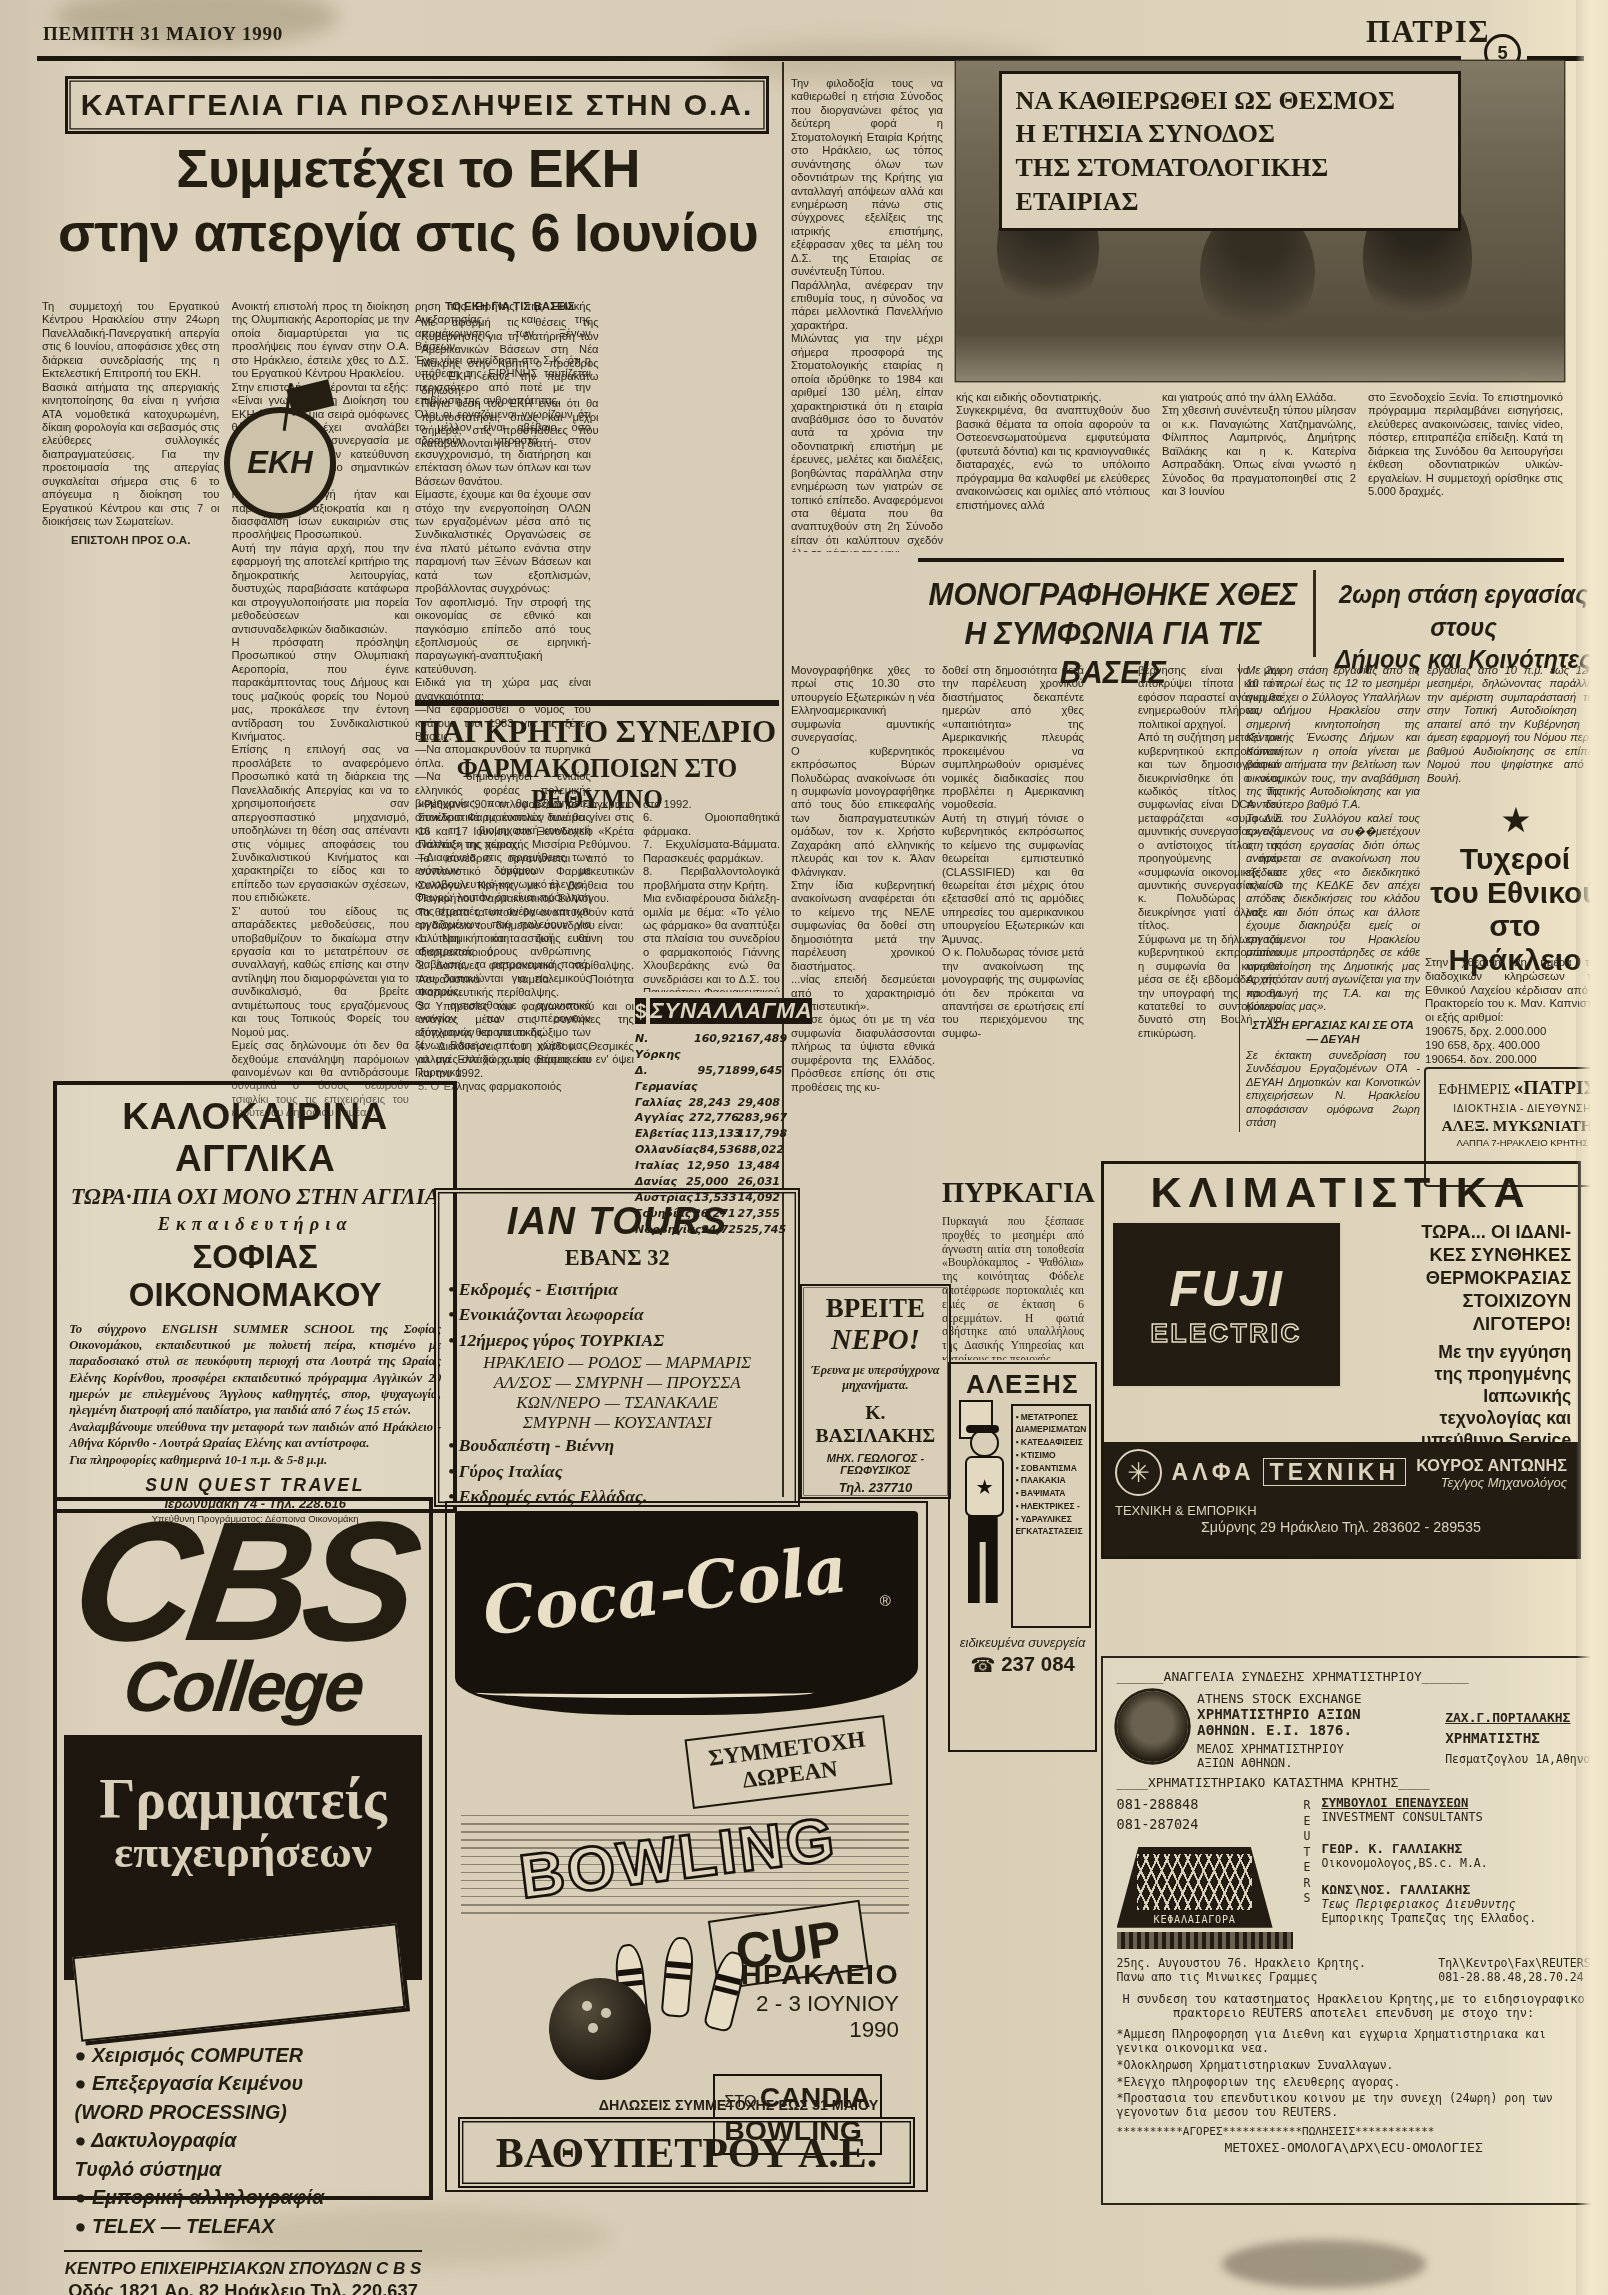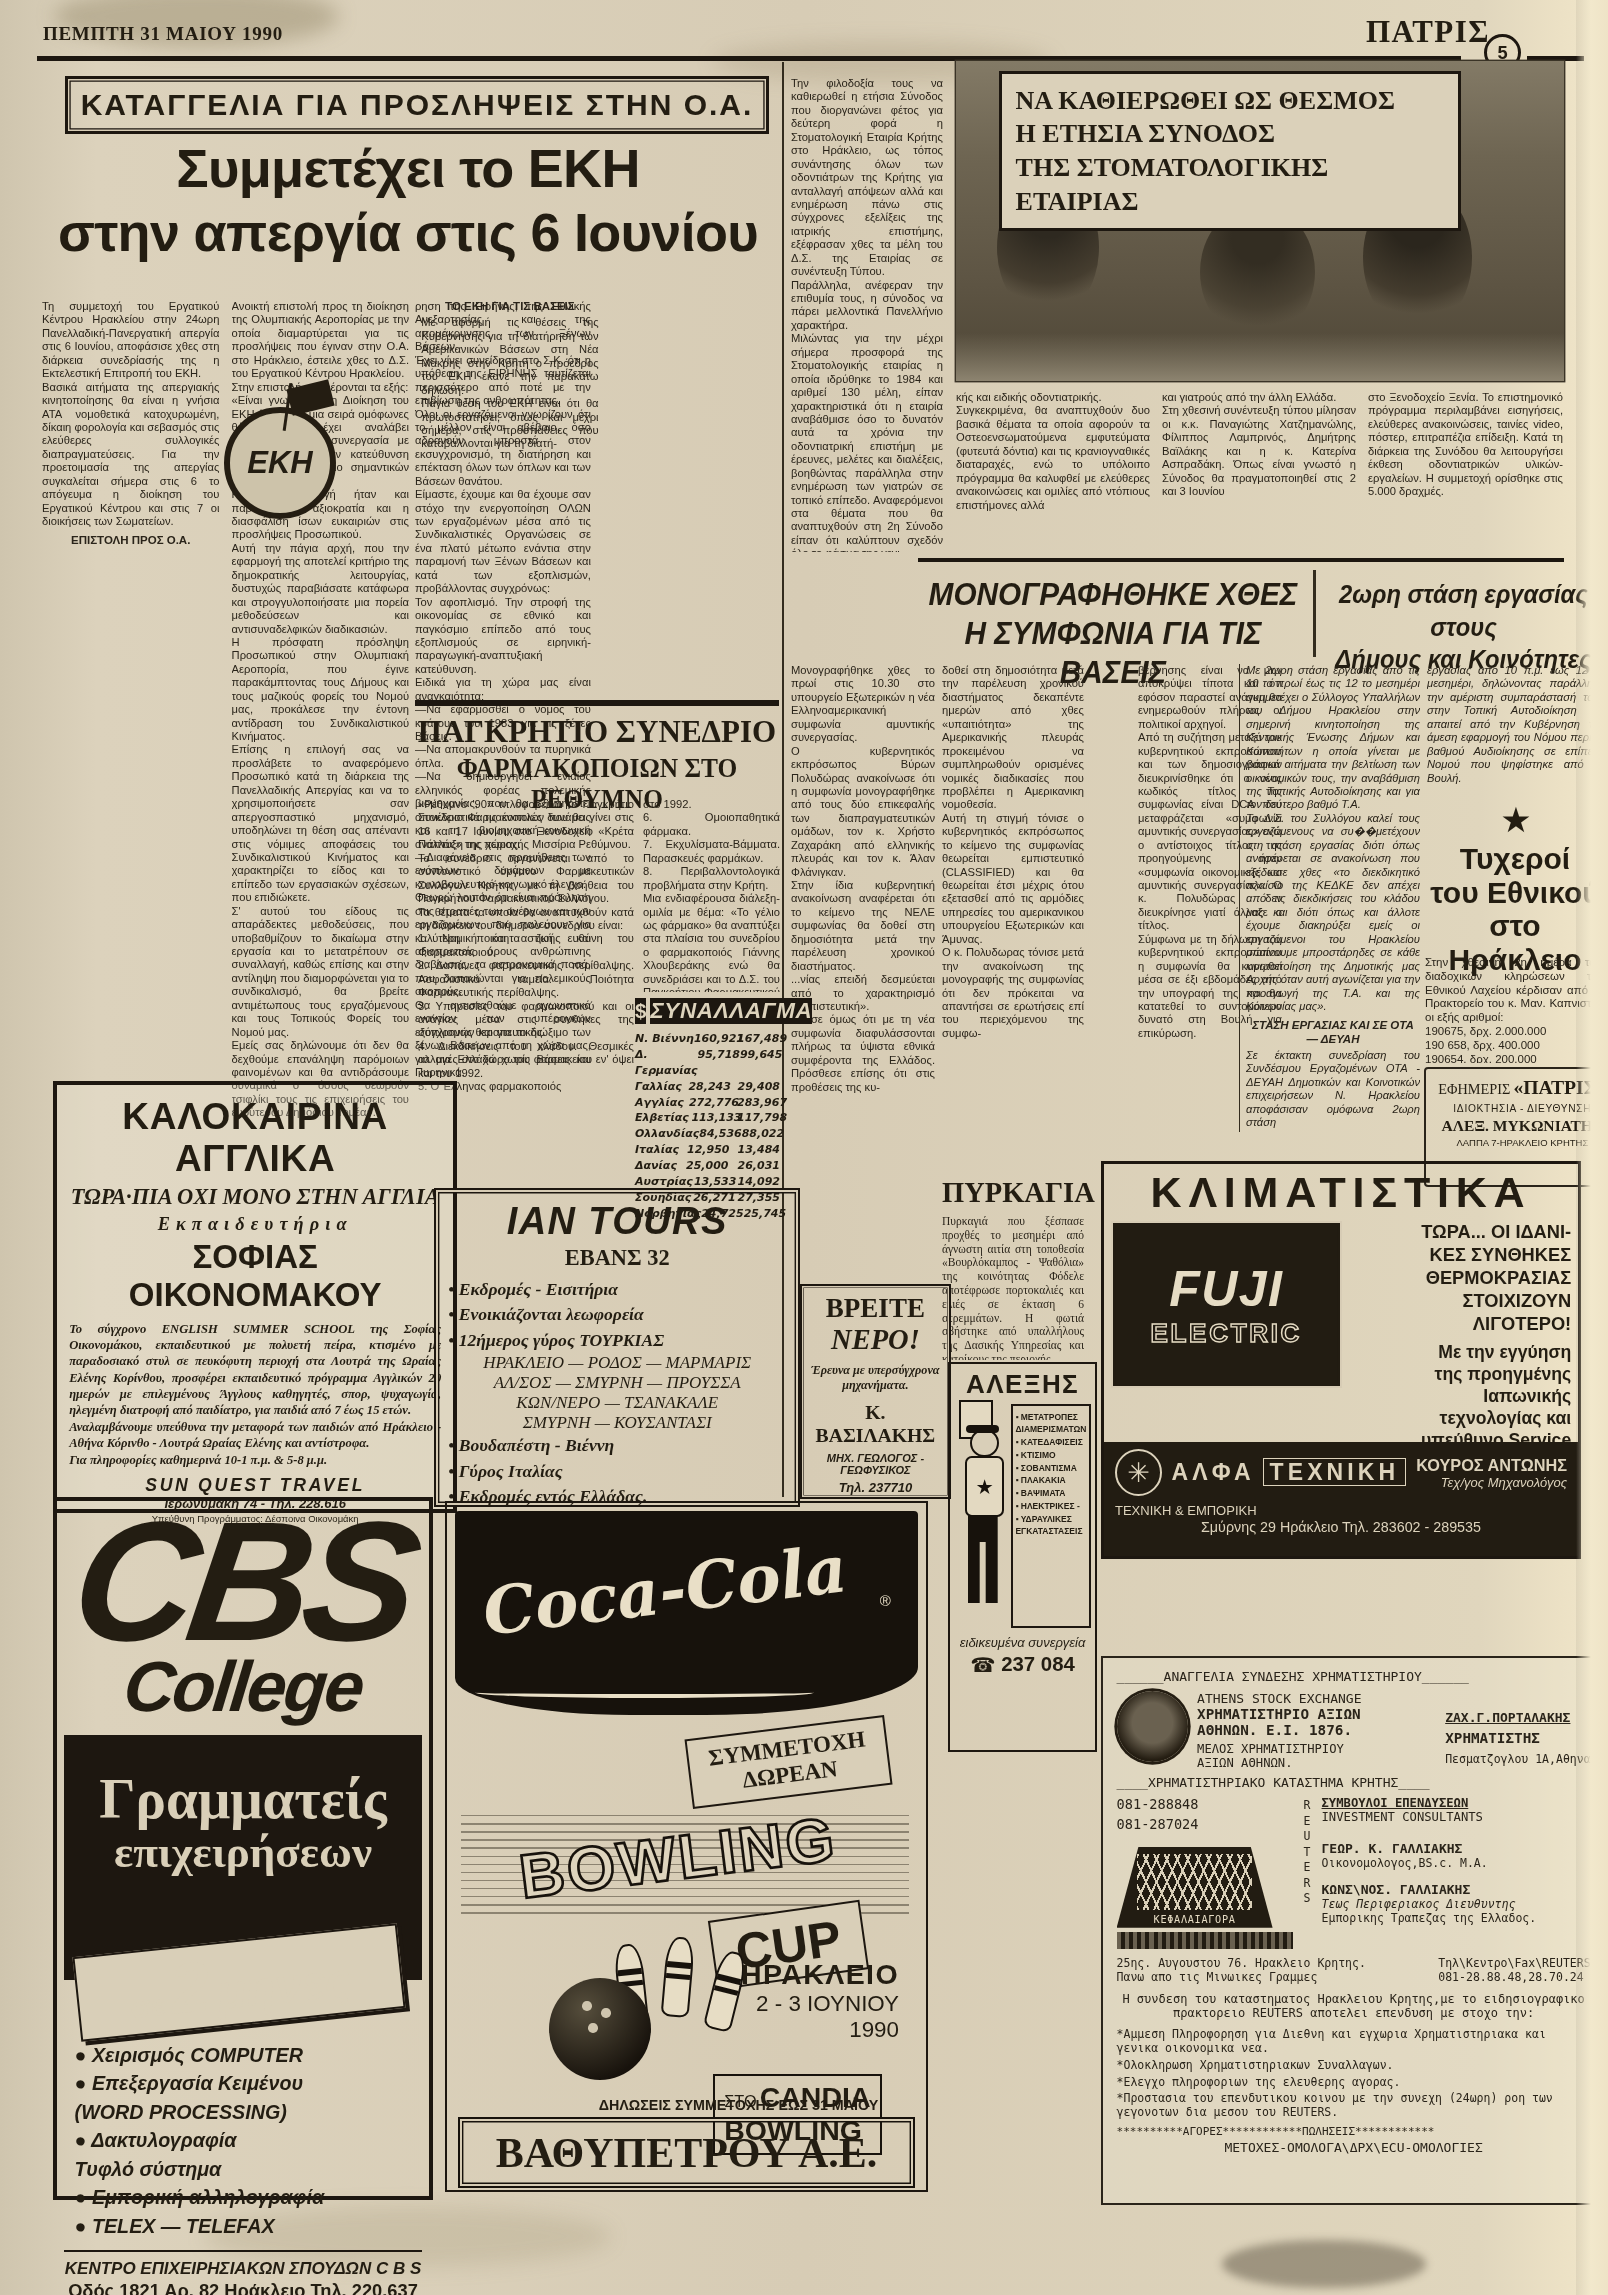--- a/index.html
+++ b/index.html
@@ -225,21 +225,21 @@
 8. Περιβαλλοντολογικά προβλήματα στην Κρήτη.
 Μια ενδιαφέρουσα διάλεξη-ομιλία με θέμα: «Το γέλιο ως φάρμακο» θα αναπτύξει στα πλαίσια του συνεδρίου ο φαρμακοποιός Γιάννης Χλουβεράκης ενώ θα συνεδριάσει και το Δ.Σ. του Παγκρήτιου Φαρμακευτικού Συλλόγου.</div>
 
   <div class="abs" style="left:635px;top:998px;width:145px;">
     <div class="xhead">
       <div class="xicon">$</div>
       <div class="xtitle">ΣΥΝΑΛΛΑΓΜΑ</div>
     </div>
     <div style="margin-top:6.8px;">
       <div class="xrow">
-          <span>Ν. Βιέννη</span>
+          <span>Ν. Υόρκης</span>
           <span class="n">160,921</span>
           <span class="n">167,489</span>
         </div>
       <div class="xrow">
           <span>Δ. Γερμανίας</span>
           <span class="n">95,718</span>
           <span class="n">99,645</span>
         </div>
       <div class="xrow">
           <span>Γαλλίας</span>

